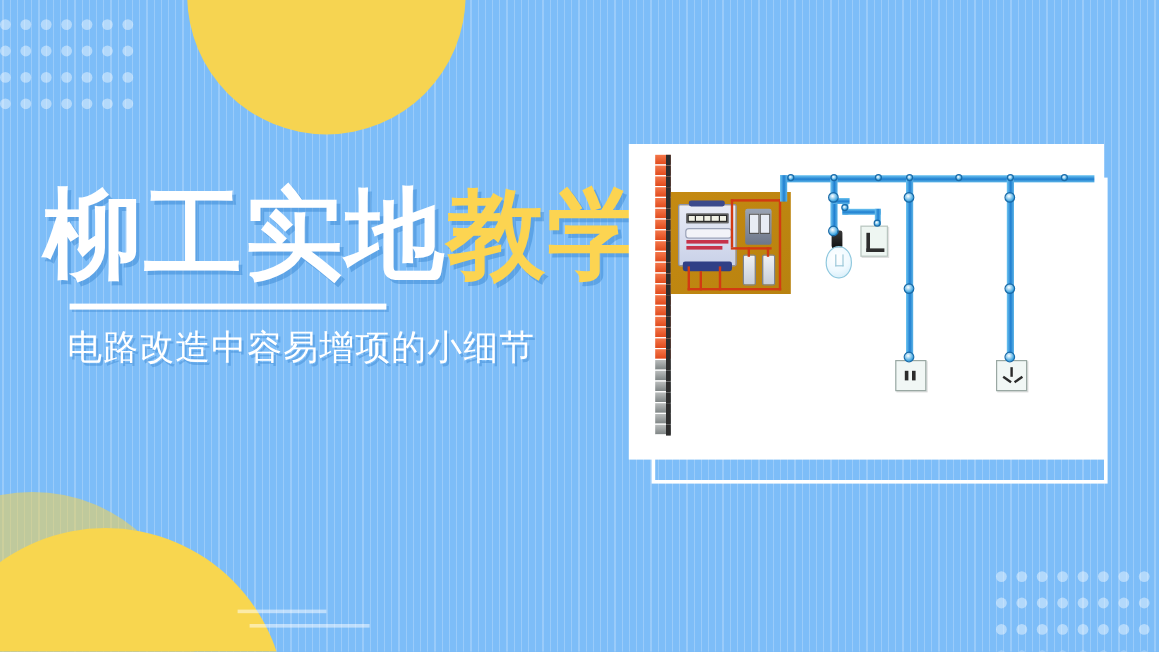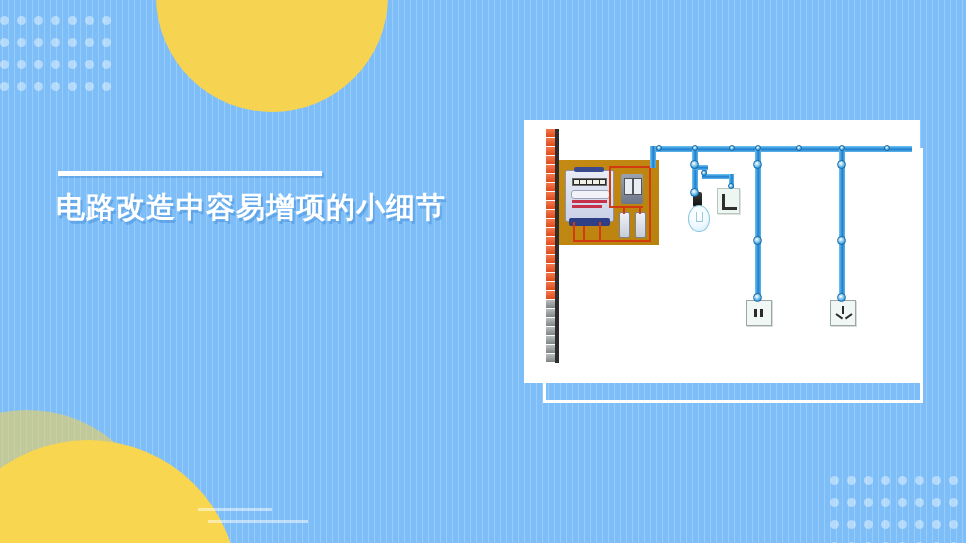--- a/index.html
+++ b/index.html
@@ -52,21 +52,21 @@
     letter-spacing:2px;white-space:nowrap;
     font-family:"DejaVu Sans","Liberation Sans",sans-serif;
   }
   .title .w{color:#ffffff;text-shadow:3px 4px 0 rgba(40,120,200,0.38);}
   .title .y{color:#fcd451;text-shadow:3px 4px 0 rgba(40,120,200,0.38);}
   .divider{
     margin:16px 0 0 22px;width:264px;height:5px;background:#ffffff;
     box-shadow:2px 2px 0 rgba(40,120,200,0.30);
   }
   .subtitle{
-    margin:12px 0 0 20px;font-size:29px;font-weight:bold;color:#ffffff;
+    margin:12px 0 0 20px;font-size:29px;font-weight:normal;color:#ffffff;
     letter-spacing:1px;white-space:nowrap;
     text-shadow:2px 3px 0 rgba(40,120,200,0.35);
     font-family:"DejaVu Sans","Liberation Sans",sans-serif;
   }
 
   
   .frame-outline{
     position:absolute;left:543px;top:148px;width:380px;height:255px;
     border:3px solid #ffffff;box-sizing:border-box;
   }
@@ -222,20 +222,21 @@
       <span></span>
       <span></span>
       <span></span>
       <span></span>
   </div>
 
   <div class="hline hline-1"></div>
   <div class="hline hline-2"></div>
 
   <div class="headline">
+    <h1 class="title"><span class="w">柳工实地</span><span class="y">教学</span></h1>
     <div class="divider"></div>
     <div class="subtitle">电路改造中容易增项的小细节</div>
   </div>
 
   <div class="frame-outline"></div>
 
   <div class="photo">
     <div class="canvas">
 
       <div class="wall">

